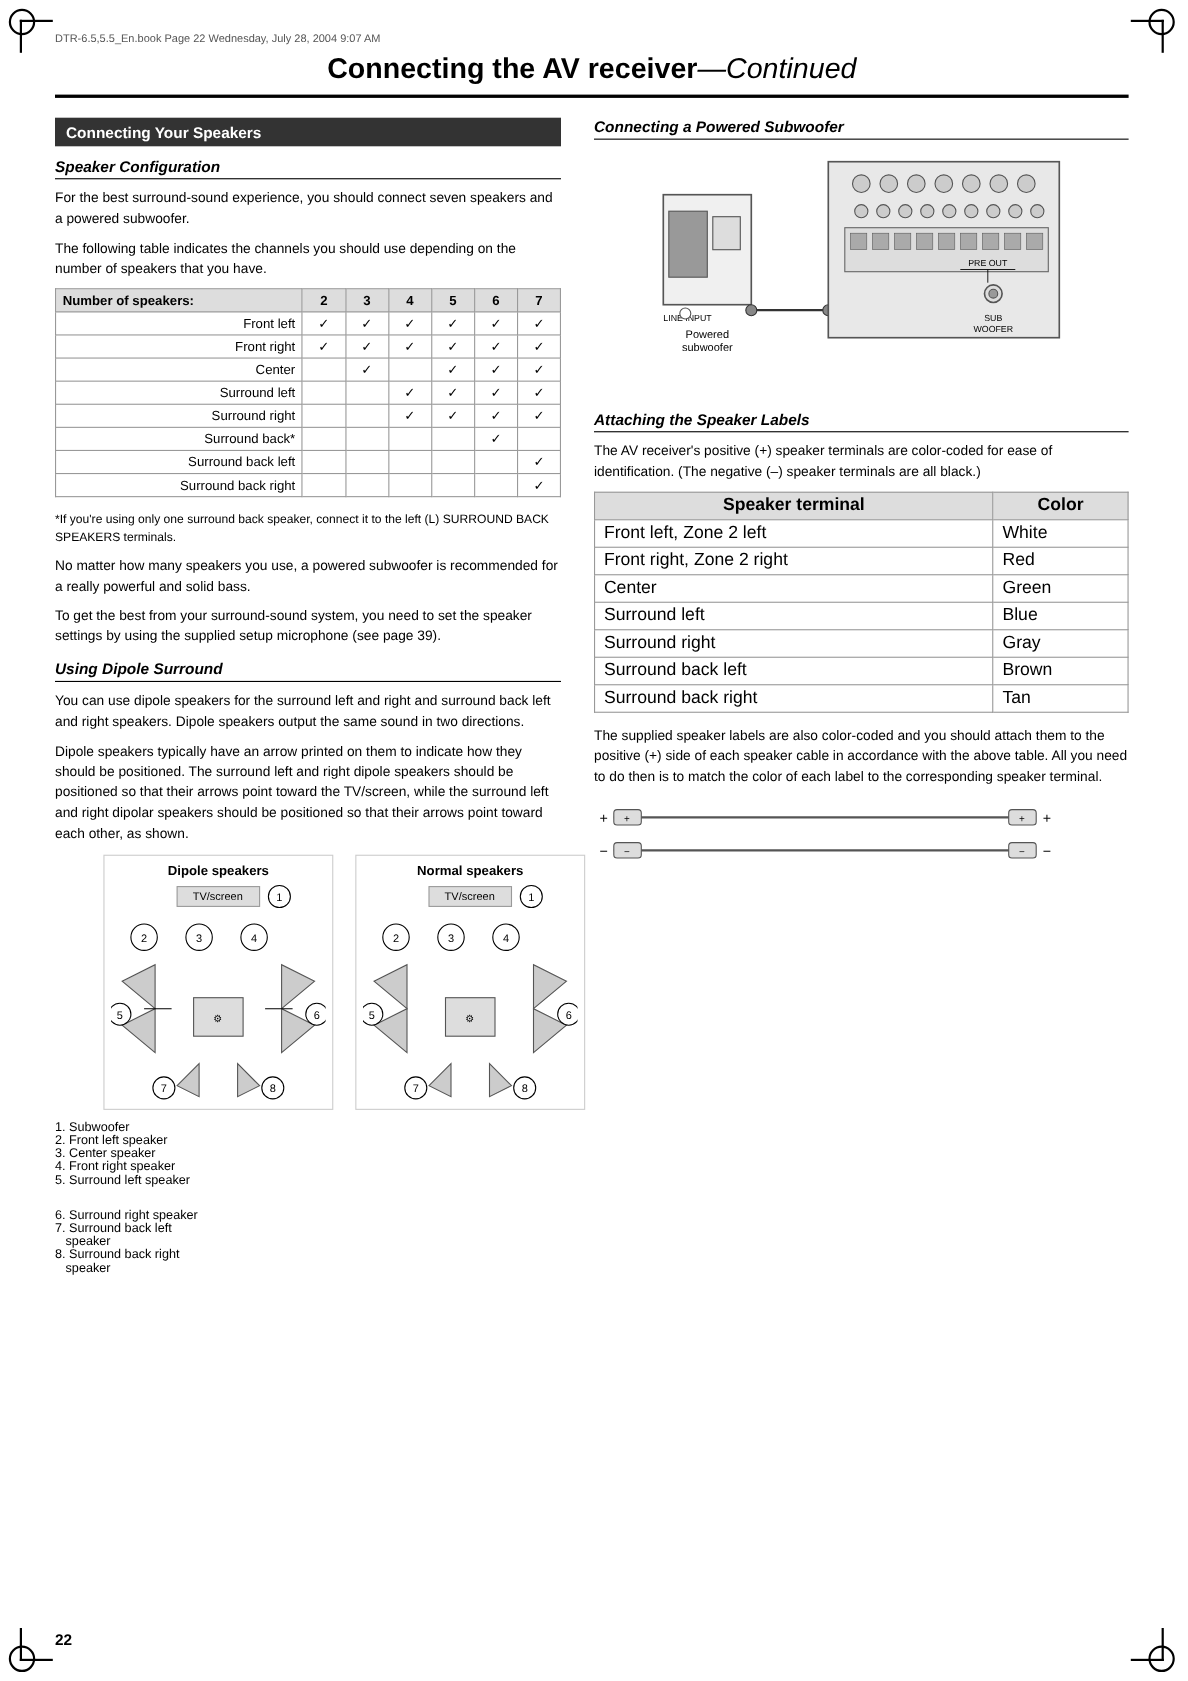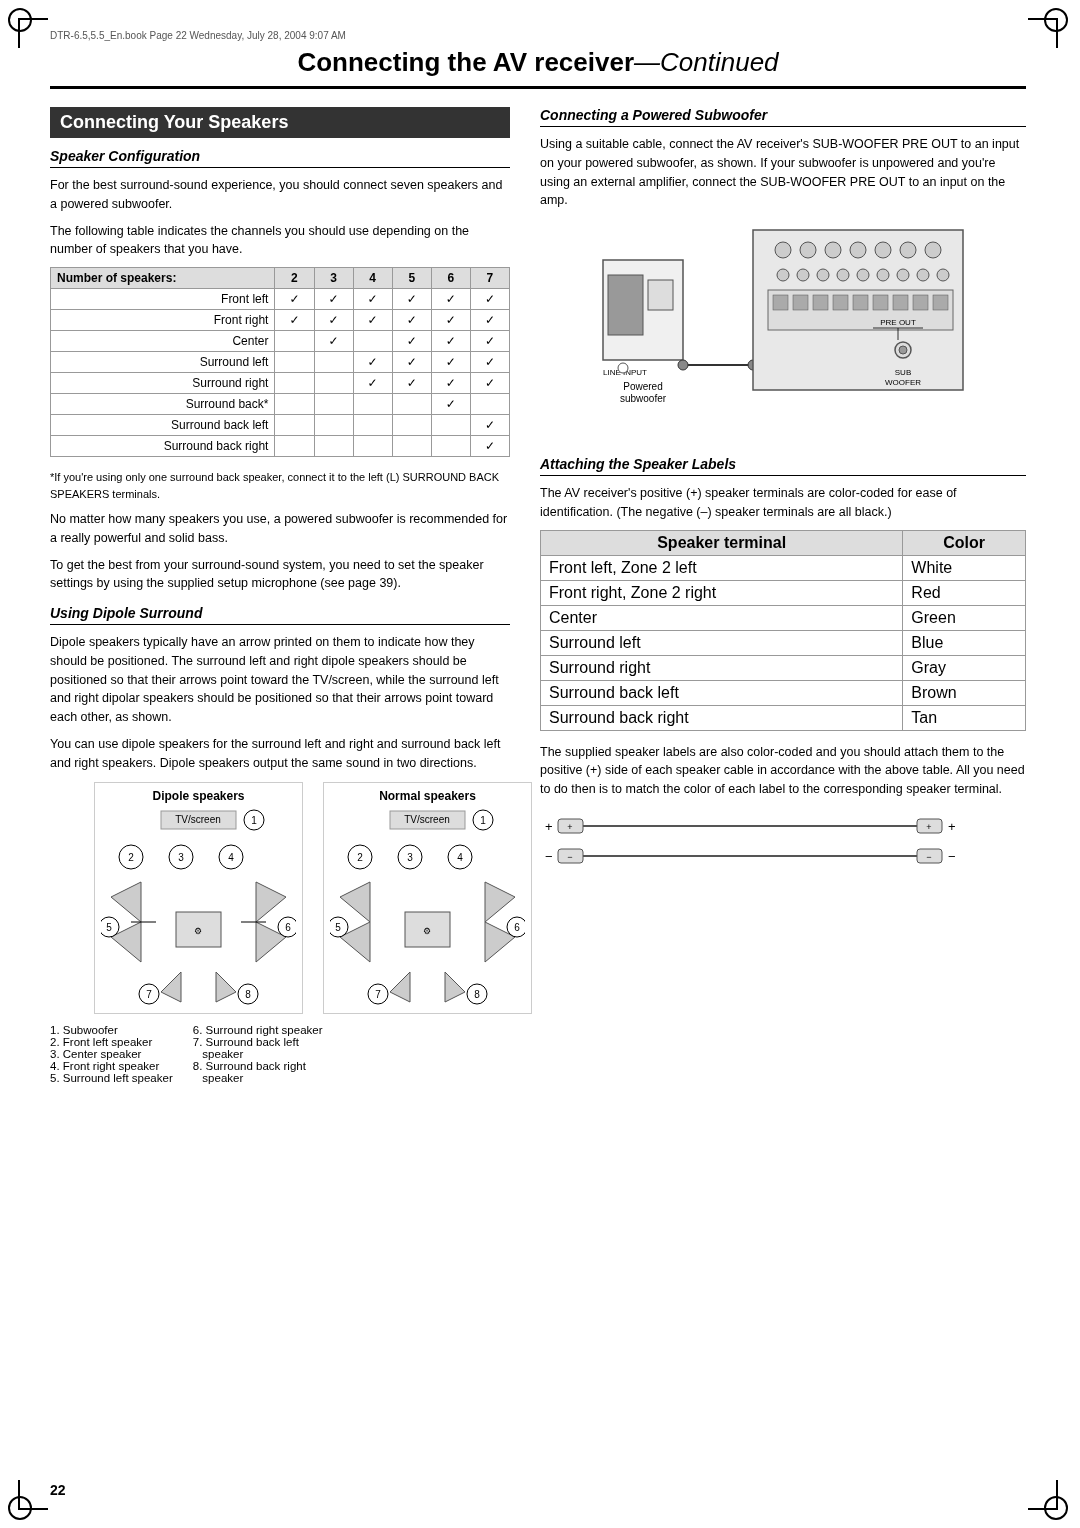--- a/index.html
+++ b/index.html
@@ -67,21 +67,21 @@
     .col-left {
       width: 460px;
       flex-shrink: 0;
     }
     .col-right {
       flex: 1;
     }
     .section-header {
       background: #333;
       color: #fff;
-      font-size: 18px;
+      font-size: 14px;
       font-weight: bold;
       padding: 5px 10px;
       margin-bottom: 10px;
     }
     .subsection-title {
       font-style: italic;
       font-weight: bold;
       font-size: 14px;
       border-bottom: 1px solid #000;
       margin-bottom: 8px;
@@ -291,22 +291,22 @@
               <td>✓</td>
             </tr>
           </tbody>
       </table>
 
       <p class="footnote">*If you're using only one surround back speaker, connect it to the left (L) SURROUND BACK SPEAKERS terminals.</p>
       <p>No matter how many speakers you use, a powered subwoofer is recommended for a really powerful and solid bass.</p>
       <p>To get the best from your surround-sound system, you need to set the speaker settings by using the supplied setup microphone (see page 39).</p>
 
       <div class="subsection-title" style="margin-top:12px;">Using Dipole Surround</div>
+      <p>You can use dipole speakers for the surround left and right and surround back left and right speakers. Dipole speakers output the same sound in two directions.</p>
       <p>Dipole speakers typically have an arrow printed on them to indicate how they should be positioned. The surround left and right dipole speakers should be positioned so that their arrows point toward the TV/screen, while the surround left and right dipolar speakers should be positioned so that their arrows point toward each other, as shown.</p>
-      <p>You can use dipole speakers for the surround left and right and surround back left and right speakers. Dipole speakers output the same sound in two directions.</p>
 
       <div class="diagram-area">
         <div class="diagram-box">
           <div class="diagram-label">Dipole speakers</div>
           <div class="diagram-svg-wrap">
             <svg width="195" height="200" viewBox="0 0 195 200">
 
               <rect x="60" y="4" width="75" height="18" fill="#ddd" stroke="#999" stroke-width="1"></rect>
               <text x="97" y="16" text-anchor="middle" font-size="10" font-family="Arial">TV/screen</text>
 
@@ -380,40 +380,39 @@
               <circle cx="48" cy="187" r="10" fill="white" stroke="#000" stroke-width="1"></circle>
               <text x="48" y="191" text-anchor="middle" font-size="10" font-family="Arial">7</text>
               <polygon points="135,185 115,165 115,195" fill="#ccc" stroke="#555" stroke-width="1"></polygon>
               <circle cx="147" cy="187" r="10" fill="white" stroke="#000" stroke-width="1"></circle>
               <text x="147" y="191" text-anchor="middle" font-size="10" font-family="Arial">8</text>
             </svg>
           </div>
         </div>
       </div>
 
-      <div style="display:flex; gap:20px; font-size:11.5px; margin-top:4px;">
+      <div style="display:flex; gap:20px; font-size:11.5px; margin-top:4px;flex-direction:column;">
         <div>
           <div>1. Subwoofer</div>
           <div>2. Front left speaker</div>
           <div>3. Center speaker</div>
           <div>4. Front right speaker</div>
           <div>5. Surround left speaker</div>
         </div>
         <div>
           <div>6. Surround right speaker</div>
           <div>7. Surround back left<br>&nbsp;&nbsp;&nbsp;speaker</div>
           <div>8. Surround back right<br>&nbsp;&nbsp;&nbsp;speaker</div>
         </div>
       </div>
     </div>
 
     <div class="col-right">
 
       <div class="subsection-title">Connecting a Powered Subwoofer</div>
-      <p>Using a suitable cable, connect the AV receiver's SUB-WOOFER PRE OUT to an input on your powered subwoofer, as shown. If your subwoofer is unpowered and you're using an external amplifier, connect the SUB-WOOFER PRE OUT to an input on the amp.</p>
 
       <div class="subwoofer-area">
         <svg width="380" height="220" viewBox="0 0 380 220">
 
           <rect x="10" y="40" width="80" height="100" fill="#f0f0f0" stroke="#555" stroke-width="1.5"></rect>
           <rect x="15" y="55" width="35" height="60" fill="#999" stroke="#555" stroke-width="1"></rect>
           <rect x="55" y="60" width="25" height="30" fill="#ddd" stroke="#555" stroke-width="1"></rect>
           <text x="50" y="170" text-anchor="middle" font-size="10" font-family="Arial">Powered</text>
           <text x="50" y="182" text-anchor="middle" font-size="10" font-family="Arial">subwoofer</text>
 

